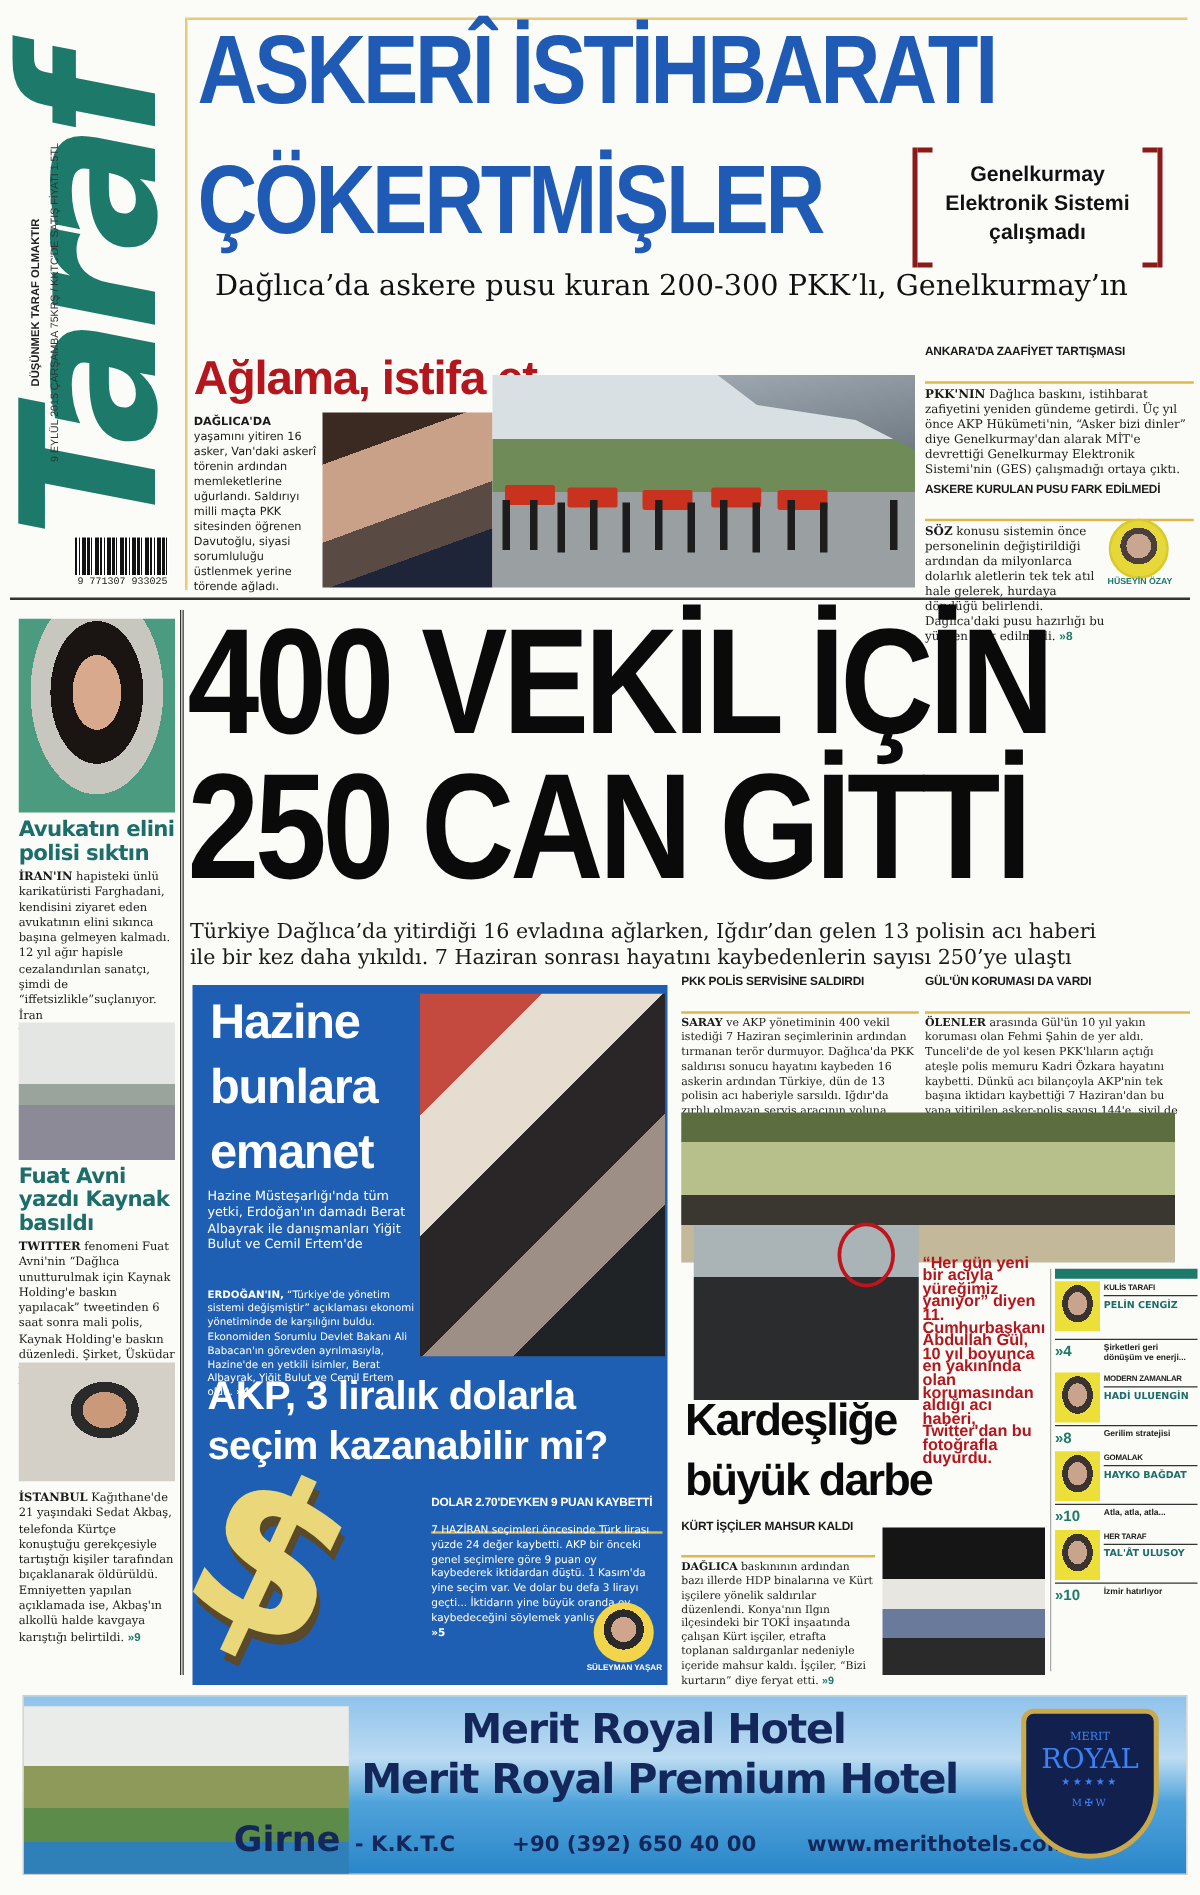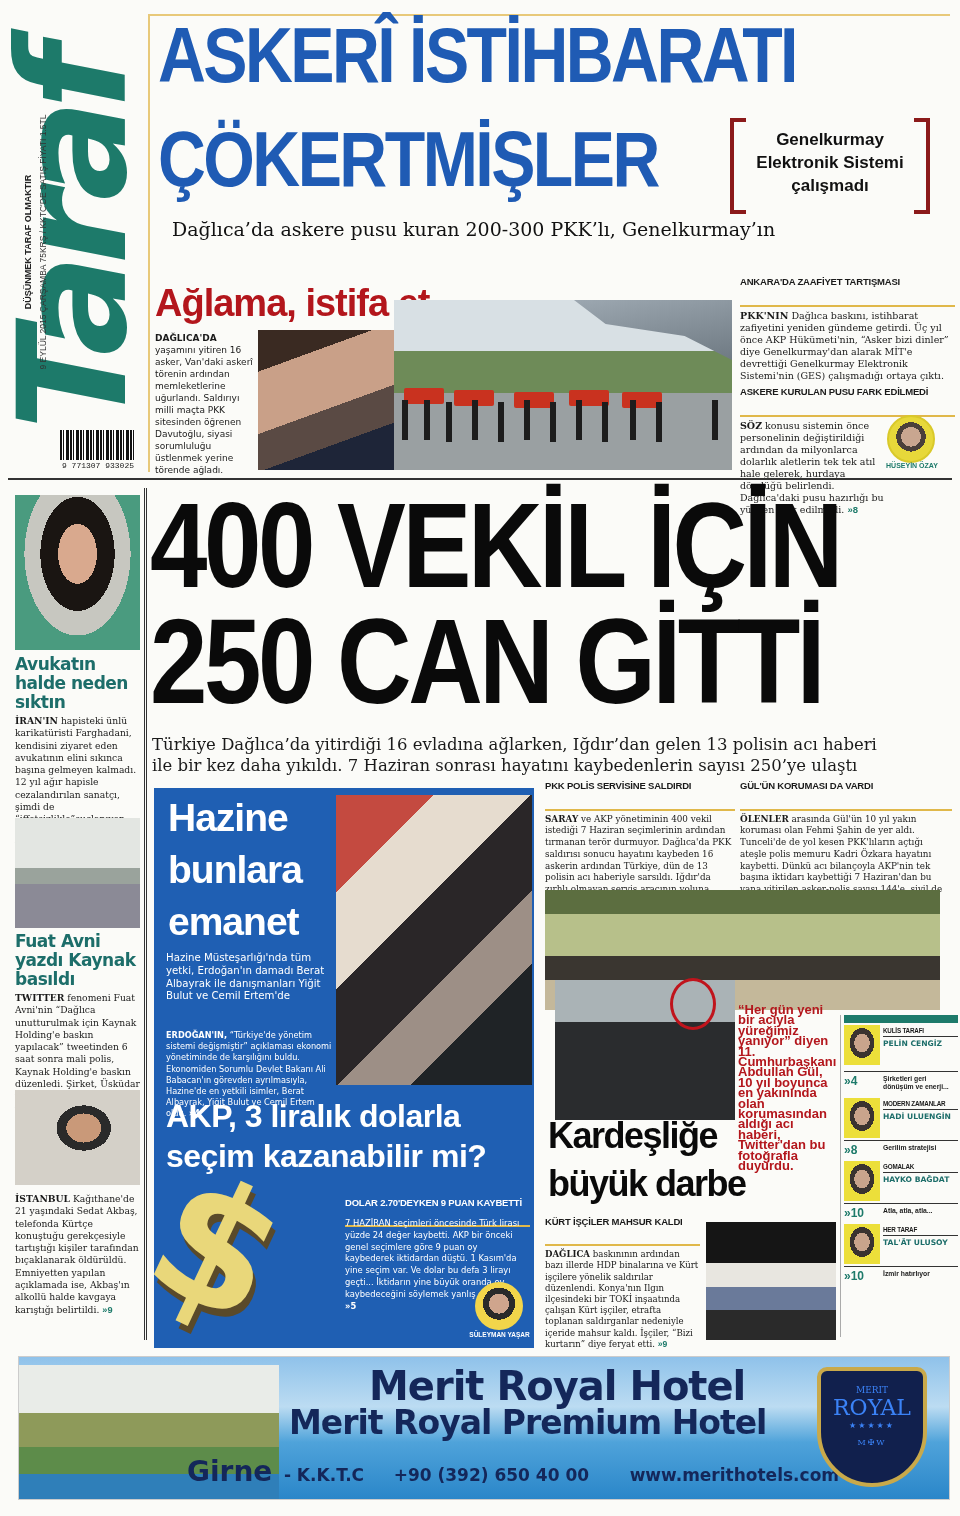--- a/index.html
+++ b/index.html
@@ -13,21 +13,21 @@
 #barcode{position:absolute;left:52px;top:418px;width:75px;height:30px;background:repeating-linear-gradient(90deg,#111 0 2px,#fff 2px 3px,#111 3px 4px,#fff 4px 6px,#111 6px 9px,#fff 9px 10px)}
 #barcode-num{position:absolute;left:50px;top:449px;width:80px;font-family:"Liberation Mono",monospace;font-size:8px;text-align:center}
 .vrule{position:absolute;background:#e8c97a}
 
 #hl1{left:158px;top:14px;width:790px;font-family:"Liberation Sans",sans-serif;font-weight:bold;font-size:78px;line-height:82px;color:#1f5bb4;letter-spacing:-3px;transform:scaleX(.85);transform-origin:left top;white-space:nowrap}
 #hl2{left:158px;top:118px;font-family:"Liberation Sans",sans-serif;font-weight:bold;font-size:78px;line-height:82px;color:#1f5bb4;letter-spacing:-3px;transform:scaleX(.85);transform-origin:left top;white-space:nowrap}
 #bracket{left:730px;top:118px;width:200px;height:96px;border-left:4px solid #8b1a1a;border-right:4px solid #8b1a1a}
 #bracket:before,#bracket:after{content:"";position:absolute;left:0;right:0;height:0}
 #bracket .b{position:absolute;width:12px;height:4px;background:#8b1a1a}
 #bracket-text{position:absolute;left:0;right:0;top:10px;text-align:center;font-family:"Liberation Sans",sans-serif;font-weight:bold;font-size:17px;line-height:23px;color:#111}
-#subdeck{left:172px;top:218px;width:780px;font-family:"DejaVu Serif",serif;font-size:19px;line-height:22px;color:#111}
+#subdeck{left:172px;top:218px;width:780px;font-family:"DejaVu Serif",serif;font-size:23px;line-height:22px;color:#111}
 #aglama{left:155px;top:282px;font-family:"Liberation Sans",sans-serif;font-weight:bold;font-size:38px;color:#b3161c;letter-spacing:-1px}
 #aglama-body{left:155px;top:332px;width:100px;font-family:"DejaVu Sans",sans-serif;font-size:9px;line-height:12px}
 .photo{position:absolute;overflow:hidden}
 #davutoglu-photo{left:258px;top:330px;width:136px;height:140px;background:linear-gradient(160deg,#3a2a22 0 22%,#c9a088 22% 55%,#5a4a44 55% 75%,#1e2538 75%)}
 #ceremony-photo{left:394px;top:300px;width:338px;height:170px;background:linear-gradient(180deg,#d8e0e4 0 30%,#6e8b58 30% 55%,#9aa0a2 55%)}
 .coffin{position:absolute;height:16px;background:#c9321f;border-radius:2px}
 .soldier{position:absolute;width:6px;height:40px;background:#1d1d1d}
 #jet{position:absolute;left:180px;top:0;width:158px;height:60px;background:linear-gradient(170deg,#9ca7b0,#6f7a83);clip-path:polygon(0 0,100% 0,100% 100%,70% 60%,20% 40%)}
 .kicker{font-family:"Liberation Sans",sans-serif;font-weight:bold;font-size:9.5px;letter-spacing:-.2px;border-bottom:2px solid #e0b84a;padding-bottom:17px;display:block}
 #right-top{left:740px;top:276px;width:215px;font-size:9.5px;line-height:12px}
@@ -76,21 +76,21 @@
 .col-item{display:flex;flex-wrap:wrap;height:62px;margin-bottom:1px}
 .col-face{width:36px;height:40px;background:radial-gradient(ellipse at 50% 45%,#c9a48c 0 30%,#3a3330 30% 48%,#ecdf3a 48%)}
 .col-info{width:78px;padding-left:3px}
 .col-label{font-family:"Liberation Sans",sans-serif;font-weight:bold;font-size:6.3px;border-bottom:1px solid #333;padding:2px 0;letter-spacing:-.2px}
 .col-name{font-family:"DejaVu Sans",sans-serif;font-weight:bold;font-size:7.6px;line-height:9.5px;color:#1d6e6a;padding-top:2px}
 .col-ref{width:36px;font-family:"Liberation Sans",sans-serif;font-weight:bold;font-size:12px;color:#1d7a6a;line-height:18px;border-top:1px solid #333}
 .col-topic{width:78px;font-family:"Liberation Sans",sans-serif;font-weight:bold;font-size:6.8px;line-height:8.2px;border-top:1px solid #333;padding:3px 0 0 3px}
 
 #ad{left:18px;top:1356px;width:932px;height:144px;background:linear-gradient(180deg,#8fc2ea 0%,#bcdcf2 35%,#4fa3da 60%,#2a86c9 100%);border:1px solid #ccc;overflow:hidden}
 #ad-hotelimg{left:0;top:8px;width:260px;height:136px;background:linear-gradient(180deg,#e9ece8 0 35%,#8e9a5a 35% 60%,#5d8c4a 60% 80%,#2f7fb9 80%)}
-#ad-line1{left:350px;top:6px;font-family:"DejaVu Sans",sans-serif;font-weight:bold;font-size:40px;color:#14275a;letter-spacing:-1px}
+#ad-line1{left:350px;top:6px;font-family:"DejaVu Sans",sans-serif;font-weight:bold;font-size:33px;color:#14275a;letter-spacing:-1px}
 #ad-line2{left:270px;top:46px;font-family:"DejaVu Sans",sans-serif;font-weight:bold;font-size:33px;color:#14275a;letter-spacing:-1px}
 #ad-line3{left:168px;top:98px;font-family:"DejaVu Sans",sans-serif;font-weight:bold;color:#14275a;white-space:nowrap}
 #ad-line3 .g{font-size:28px}
 #ad-line3 .s{font-size:17px;margin-left:6px}
 #ad-badge{left:798px;top:10px;width:110px;height:120px;background:#11204d;border:4px solid #c9a94a;border-radius:10px 10px 55px 55px;color:#3b82f6;text-align:center}
 #ad-badge .m{font-family:"DejaVu Serif",serif;font-size:9px;padding-top:14px}
 #ad-badge .r{font-family:"DejaVu Serif",serif;font-size:22px;line-height:26px}
 #ad-badge .st{font-size:8px;letter-spacing:2px}
 </style>
 </head>
@@ -149,21 +149,21 @@
   <span class="kicker">ASKERE KURULAN PUSU FARK EDİLMEDİ</span>
   <p style="width:150px"><b>SÖZ</b><span> konusu sistemin önce personelinin değiştirildiği ardından da milyonlarca dolarlık aletlerin tek tek atıl hale gelerek, hurdaya döndüğü belirlendi. Dağlıca'daki pusu hazırlığı bu yüzden fark edilmedi.</span> <span class="ref">»8</span></p>
 </div>
 <div id="ozay-photo" class="abs"></div>
 <div id="ozay-name" class="abs">HÜSEYİN ÖZAY</div>
 
 <div class="hr" style="left:8px;top:478px;width:944px;height:2px;background:#333"></div>
 
 <div id="woman-photo" class="photo abs"></div>
 <div class="abs" style="left:15px;top:655px;width:128px">
-  <div class="lhead">Avukatın halde neden sıktın</div>
+  <div class="lhead">Avukatın elini polisi sıktın</div>
   <div class="lbody"><b>İRAN'IN</b><span> hapisteki ünlü karikatüristi Farghadani, kendisini ziyaret eden avukatının elini sıkınca başına gelmeyen kalmadı. 12 yıl ağır hapisle cezalandırılan sanatçı, şimdi de “iffetsizlikle”suçlanıyor. İran yönetiminin,sanatçının cezasını artıracağı belirtiliyor.</span> <span class="ref">»13</span></div>
 </div>
 <div id="prison-photo" class="photo abs"></div>
 <div class="abs" style="left:15px;top:932px;width:128px">
   <div class="lhead">Fuat Avni yazdı Kaynak basıldı</div>
   <div class="lbody"><b>TWITTER</b><span> fenomeni Fuat Avni'nin “Dağlıca unutturulmak için Kaynak Holding'e baskın yapılacak” tweetinden 6 saat sonra mali polis, Kaynak Holding'e baskın düzenledi. Şirket, Üsküdar ve Bağcılar'daki adresine yapılan baskını twitterdan duyurdu.</span> <span class="ref">»4</span></div>
 </div>
 <div id="young-photo" class="photo abs"></div>
 <div class="abs" style="left:15px;top:1190px;width:128px">
   <div class="lbody"><b>İSTANBUL</b><span> Kağıthane'de 21 yaşındaki Sedat Akbaş, telefonda Kürtçe konuştuğu gerekçesiyle tartıştığı kişiler tarafından bıçaklanarak öldürüldü. Emniyetten yapılan açıklamada ise, Akbaş'ın alkollü halde kavgaya karıştığı belirtildi.</span> <span class="ref">»9</span></div>
@@ -255,21 +255,21 @@
   </div>
 </div>
 
 <div id="ad" class="abs">
   <div id="ad-hotelimg" class="abs"></div>
   <div id="ad-line1" class="abs">Merit Royal Hotel</div>
   <div id="ad-line2" class="abs">Merit Royal Premium Hotel</div>
   <div id="ad-line3" class="abs">
     <span class="g">Girne</span>
     <span class="s">- K.K.T.C</span>
-    <span class="s" style="margin-left:24px">+90 (392) 650 40 00</span>
+    <span class="s" style="margin-left:40px">+90 (392) 650 40 00</span>
     <span class="s" style="margin-left:35px">www.merithotels.com</span>
   </div>
   <div id="ad-badge" class="abs">
     <div class="m">MERIT</div>
     <div class="r">ROYAL</div>
     <div class="st">★★★★★</div>
     <div class="st" style="margin-top:8px">M✠W</div>
   </div>
 </div>
 

